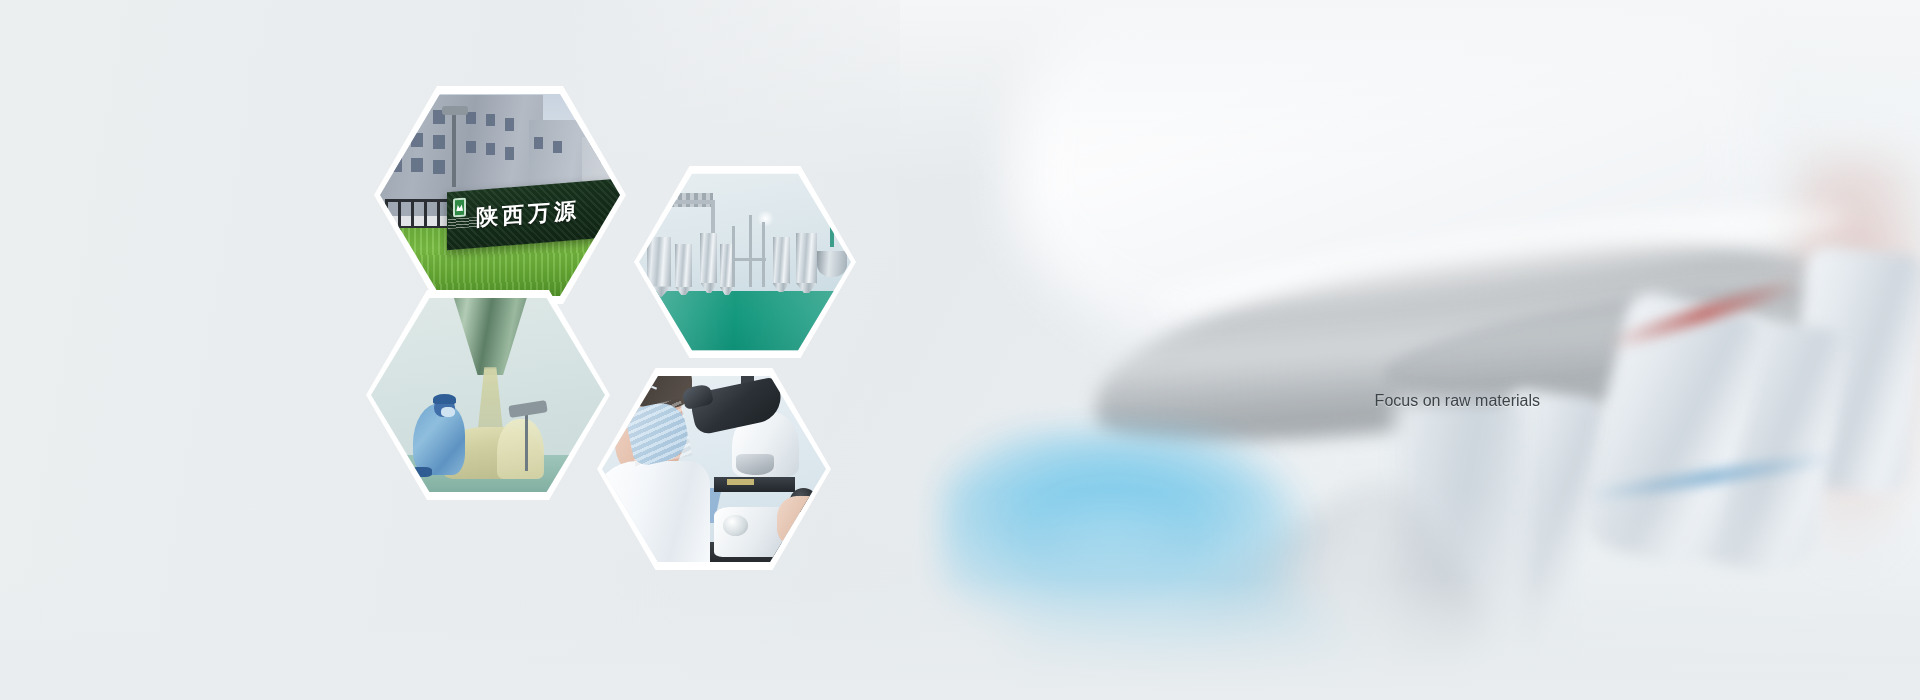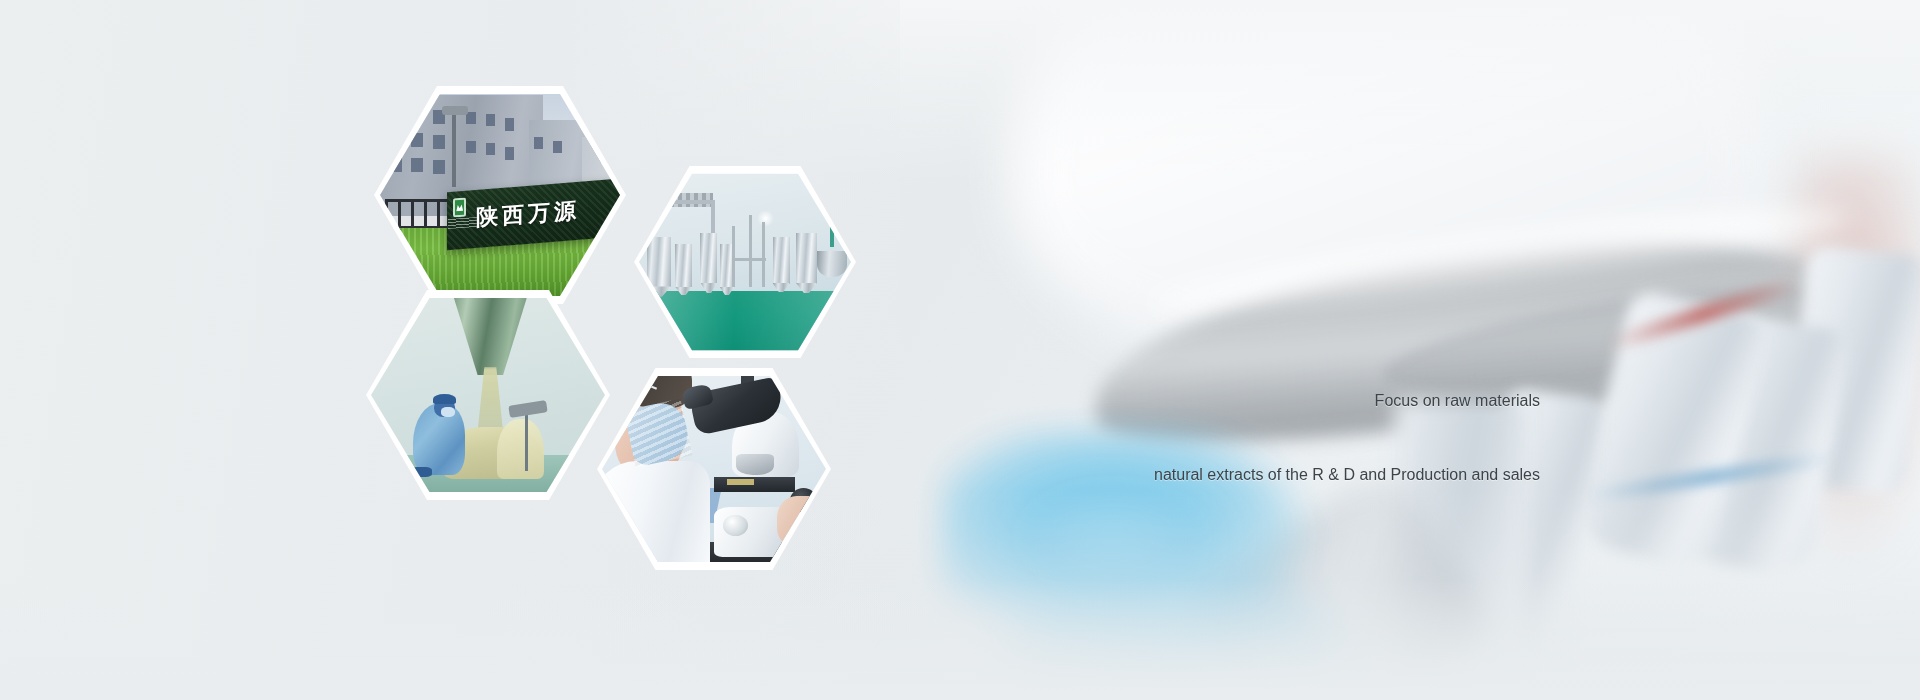--- a/index.html
+++ b/index.html
@@ -441,17 +441,16 @@
         <div class="knob4b"></div>
         <div class="hand4"></div>
       </div>
     </div>
 
   </div>
 
   <div class="textblock">
     <div class="sub">
       <div>Focus on raw materials</div>
-      <div>natural extracts of the R &amp; D and Production and sales</div>
     </div>
   </div>
 
 </div>
 
 </body></html>

